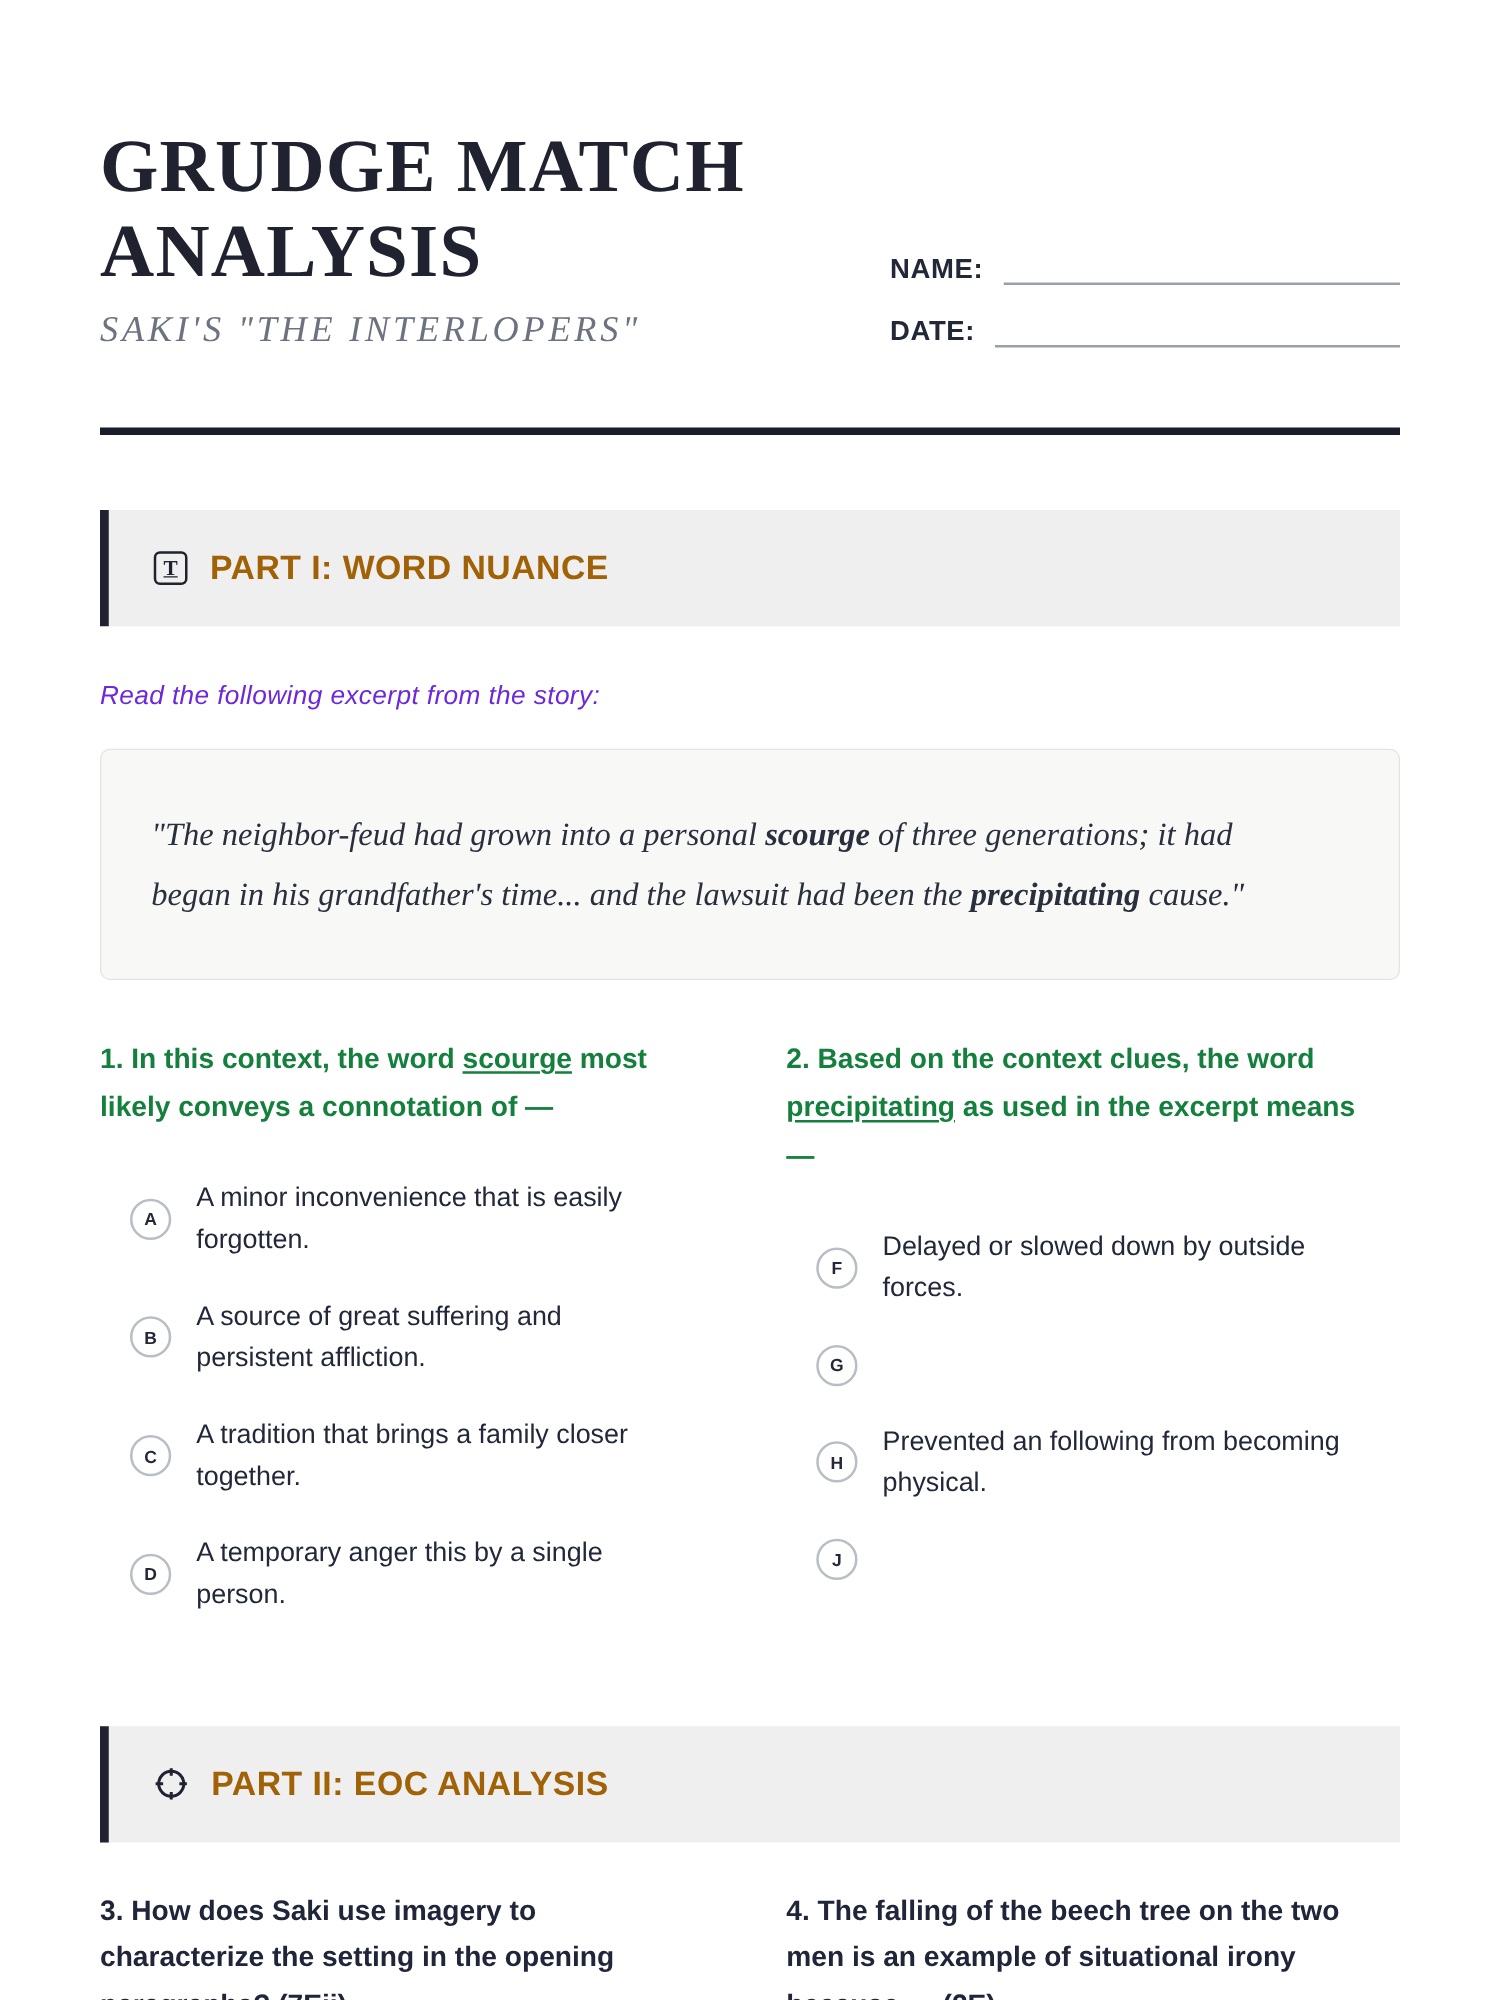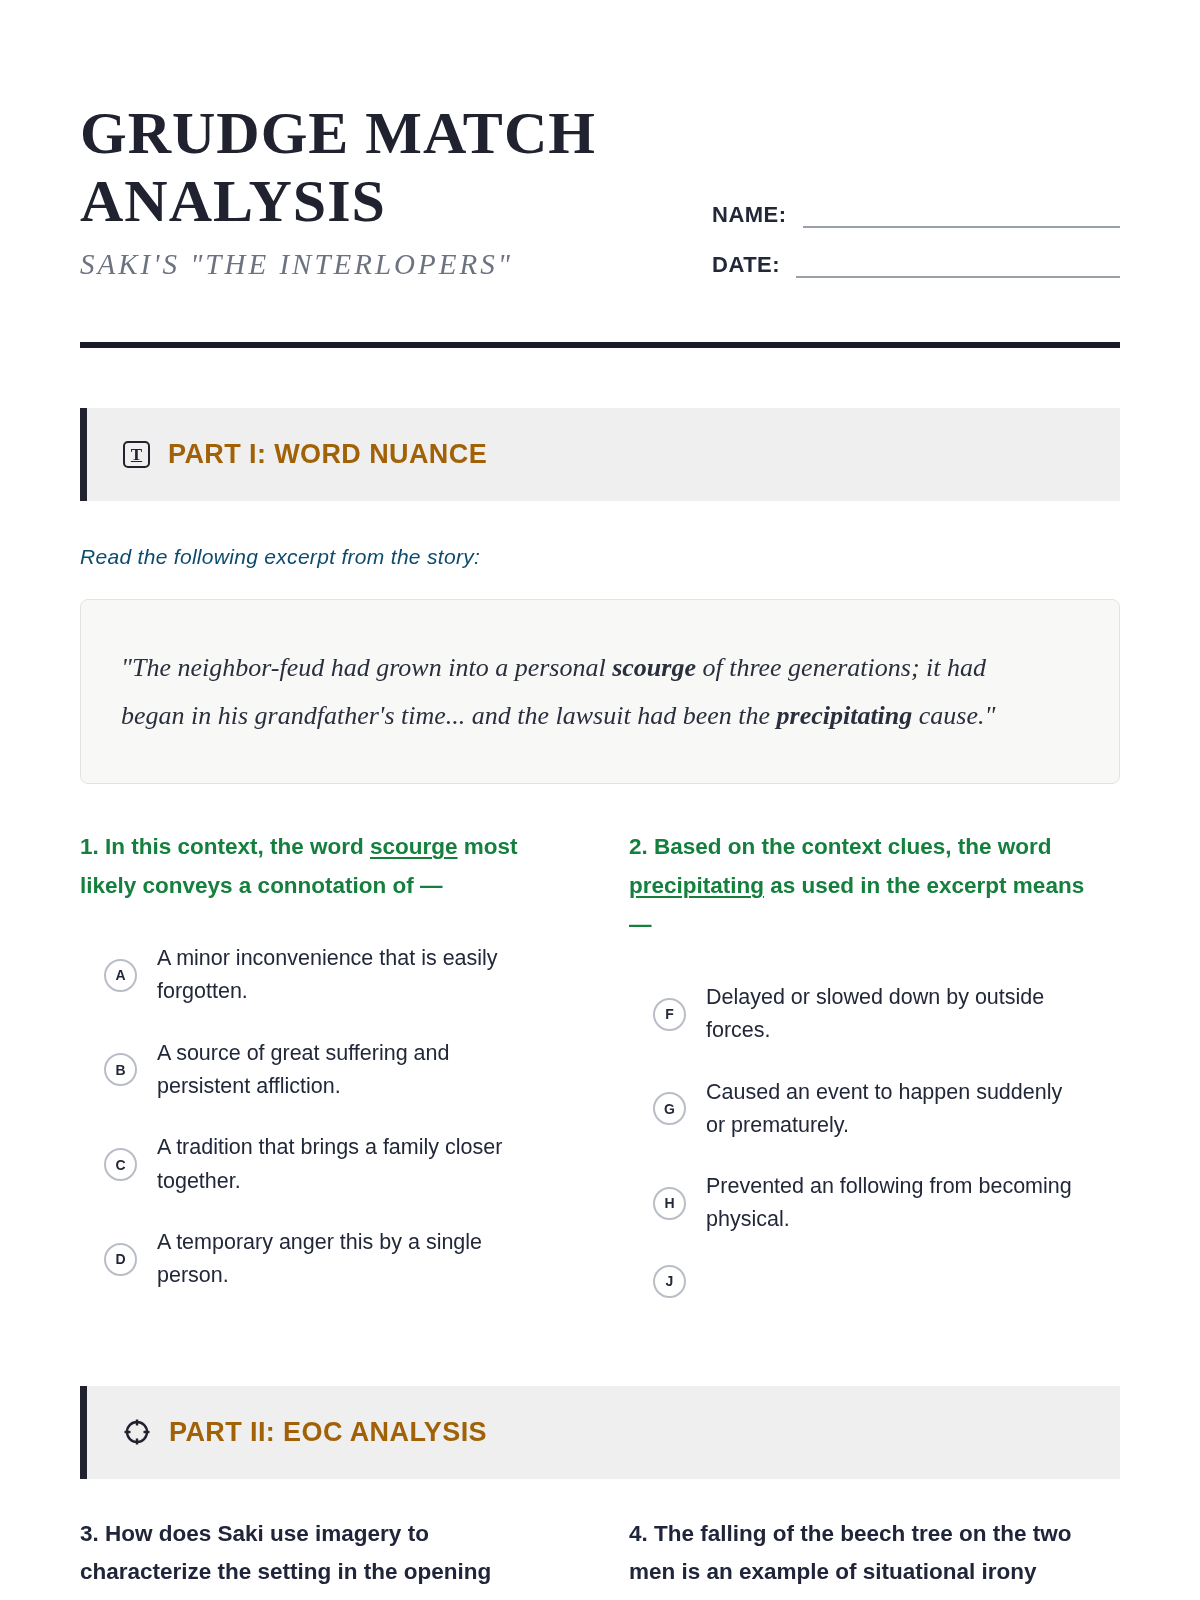--- a/index.html
+++ b/index.html
@@ -42,21 +42,21 @@
     width:27px; height:27px; border:2.4px solid #20232f; border-radius:5px;
     display:inline-grid; place-items:center;
     font-family:"Liberation Serif","DejaVu Serif",serif;
     font-weight:700; font-size:17px; color:#20232f; line-height:1;
     text-decoration:underline;
   }
   .icon-target { width:28px; height:28px; display:block; }
 
   
   .instruction {
-    margin-top:44px; font-style:italic; font-size:21px; color:#0c4a6e; letter-spacing:0.3px;
+    margin-top:44px; font-style:italic; font-size:21px; color:#6d28d9; letter-spacing:0.3px;
   }
   .quote-box {
     margin-top:30px; background:#f8f8f7; border:1px solid #e3e3e1; border-radius:8px;
     padding:44px 40px;
   }
   .excerpt {
     font-family:"Liberation Serif","DejaVu Serif",serif;
     font-style:italic; font-size:26px; line-height:1.83; color:#2a2f3d;
     max-width:930px;
   }
@@ -147,21 +147,20 @@
 
     <div class="question">
       <p class="q-prompt"><span>2. Based on the context clues, the word </span><span class="u">precipitating</span><span> as used in the excerpt means —</span></p>
       <div class="options">
         <div class="option">
           <span class="opt-circle">F</span>
           <span class="opt-text">Delayed or slowed down by outside forces.</span>
         </div>
         <div class="option">
           <span class="opt-circle">G</span>
-          <span class="opt-text">Caused an event to happen suddenly or prematurely.</span>
         </div>
         <div class="option">
           <span class="opt-circle">H</span>
           <span class="opt-text">Prevented an following from becoming physical.</span>
         </div>
         <div class="option">
           <span class="opt-circle">J</span>
         </div>
       </div>
     </div>

